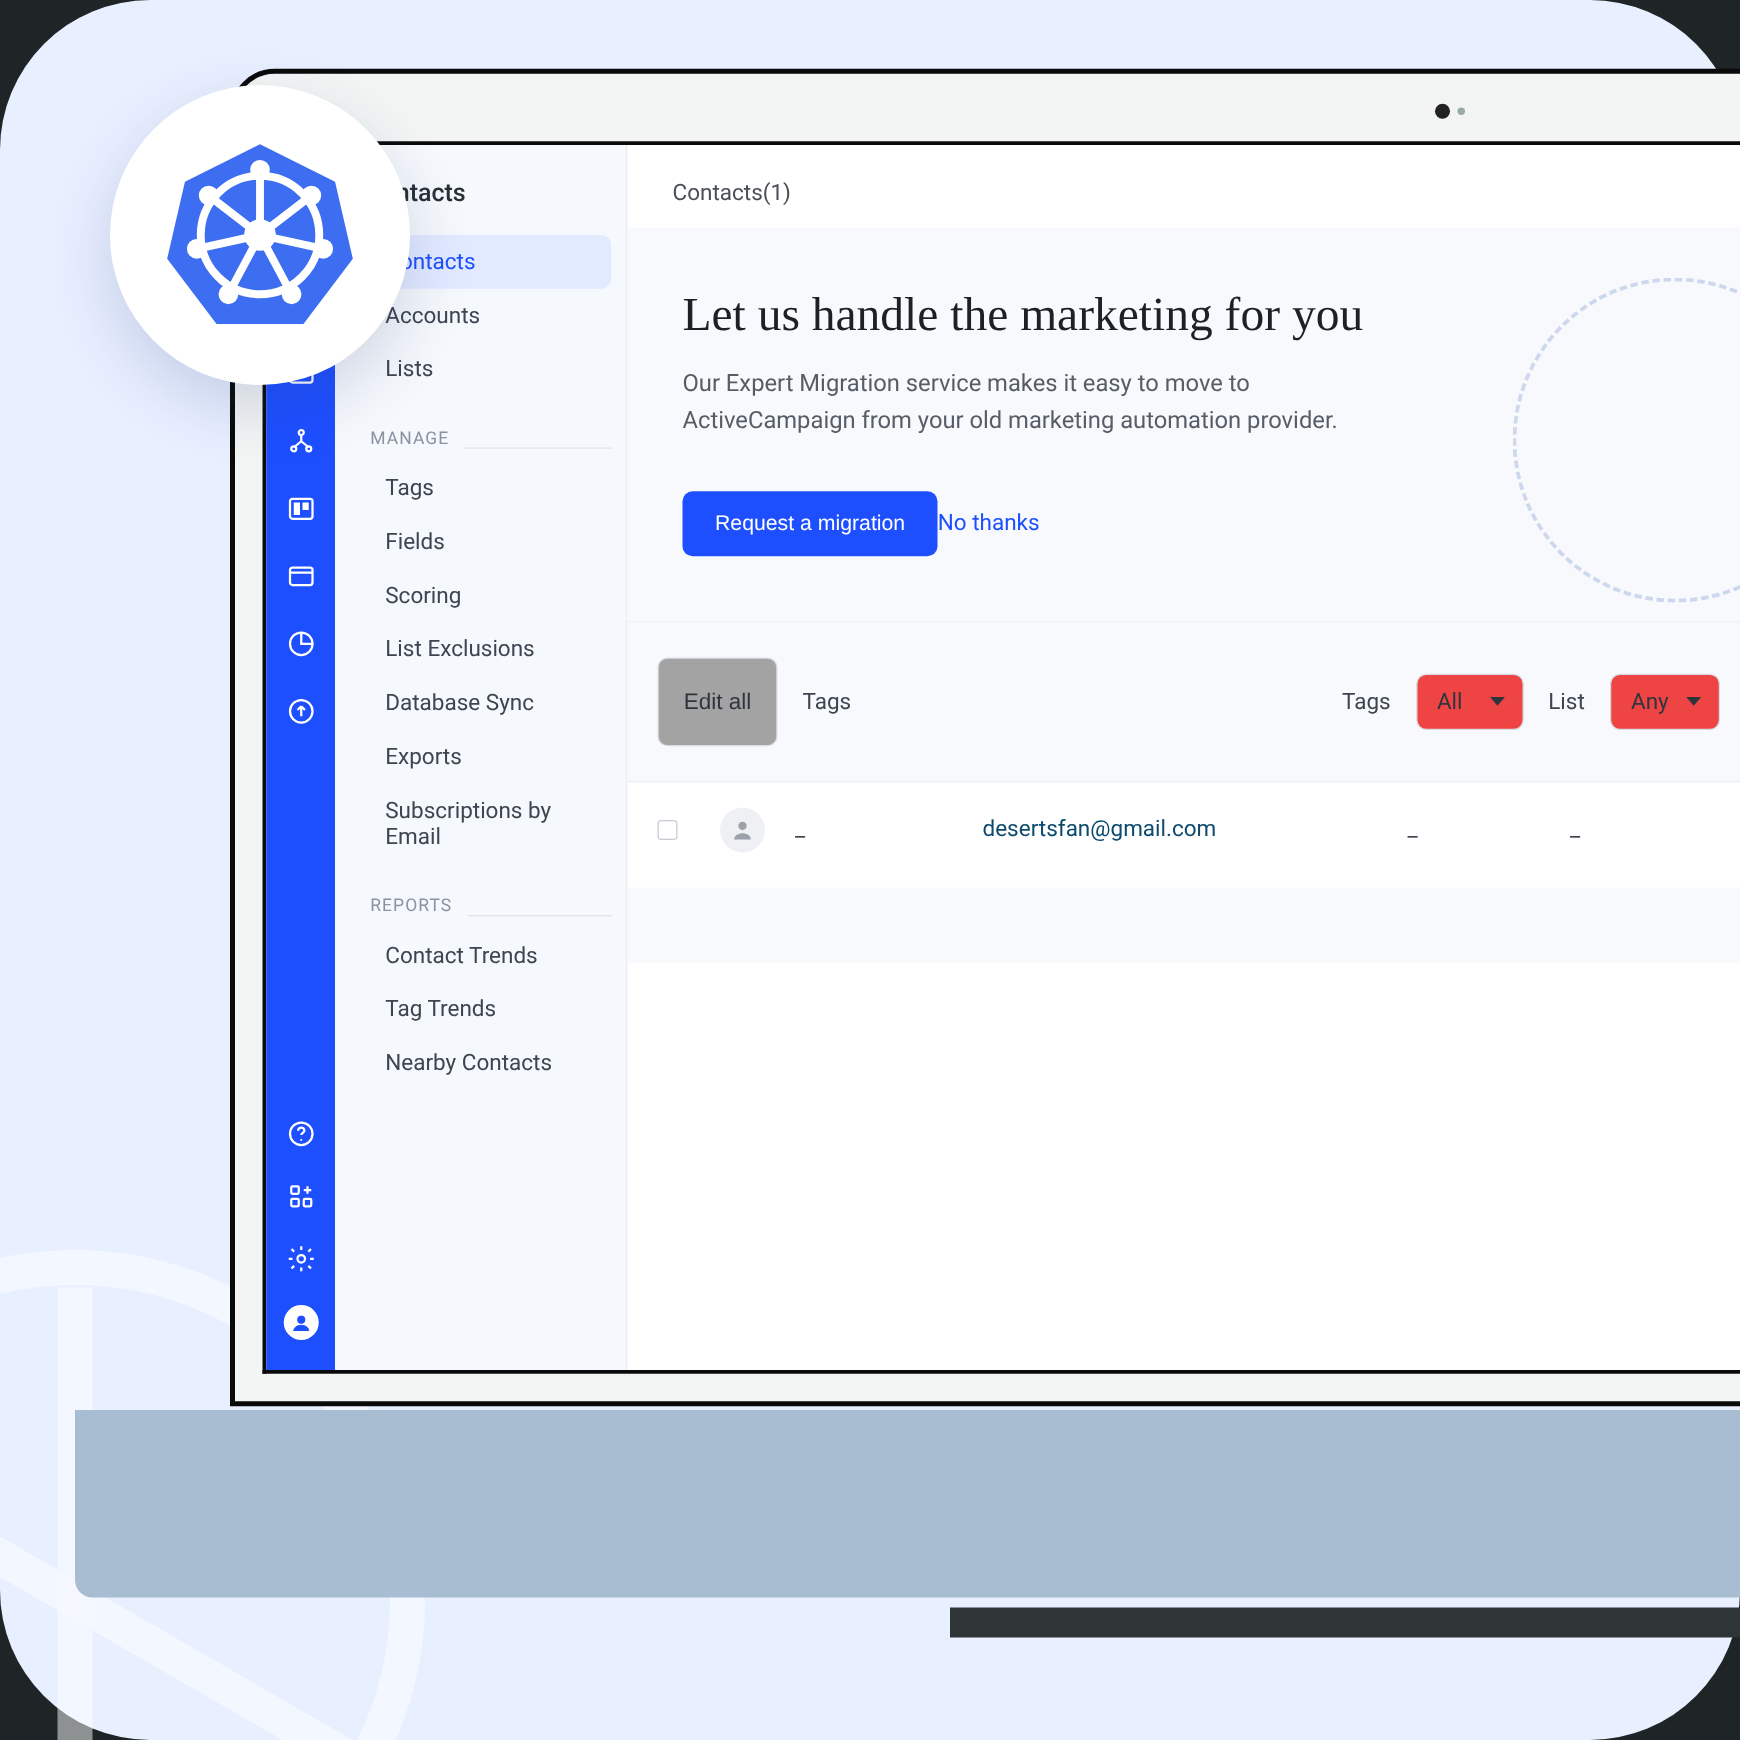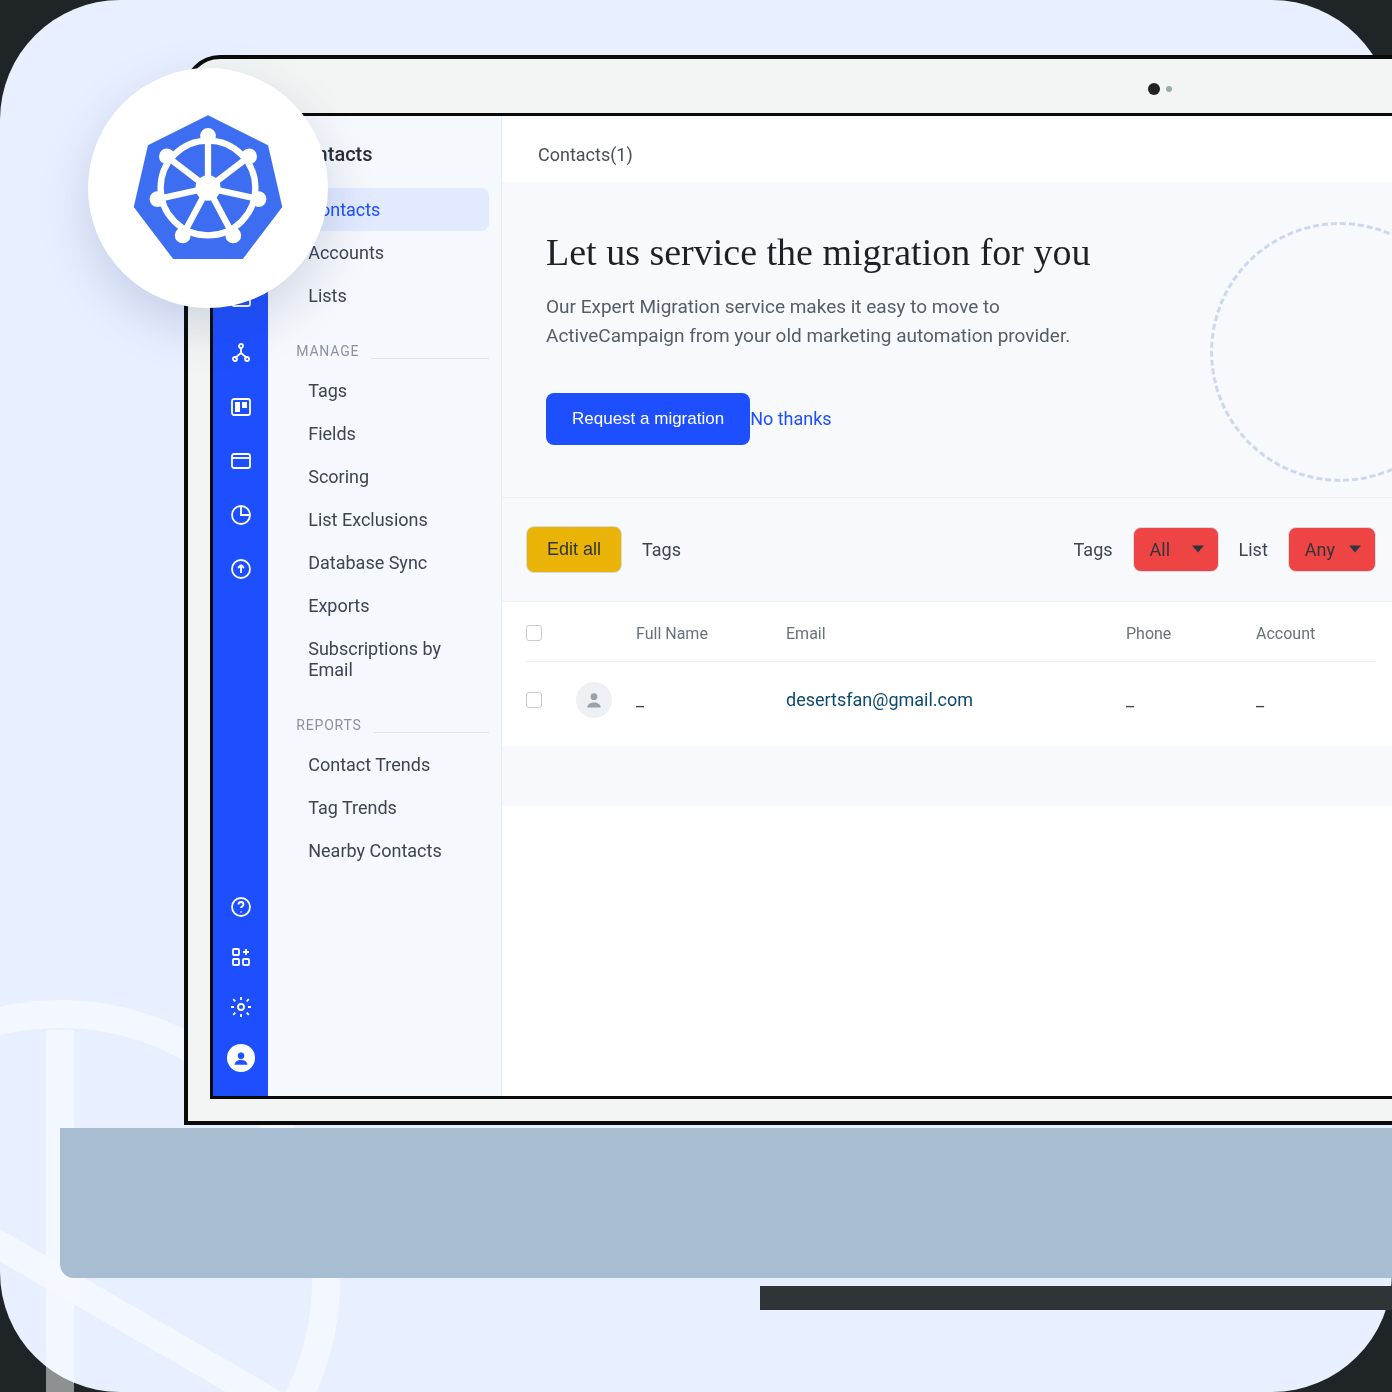--- a/index.html
+++ b/index.html
@@ -91,21 +91,21 @@
   .hero-art {
     position:absolute; right:-70px; top:40px; width:260px; height:260px; border:3px dashed #cdd8ee; border-radius:50%;
   }
 
   
   .toolbar {
     background:#f7f9fc; padding: 28px 24px; display:flex; align-items:center; gap:20px; font-size:18px; color:#3d4550;
     border-bottom:1px solid #edf0f4;
   }
   .btn-outline {
-    background:#eab308; border:1px solid #d7dbe2; border-radius:8px; padding:12px 20px; font-size:18px; color:#2f353d; cursor:pointer;
+    background:#a3a3a3; border:1px solid #d7dbe2; border-radius:8px; padding:24px 20px; font-size:18px; color:#2f353d; cursor:pointer;
   }
   .toolbar .grow { flex:1; }
   .select {
     background:#ef4444; border:1px solid #d7dbe2; border-radius:8px; padding:11px 40px 11px 16px;
     font-size:18px; color:#2f353d; position:relative; cursor:pointer; min-width:86px;
   }
   .select::after {
     content:""; position:absolute; right:14px; top:50%; width:0; height:0;
     border-left:6px solid transparent; border-right:6px solid transparent; border-top:7px solid #2f353d;
     transform: translateY(-50%);
@@ -247,49 +247,39 @@
         <div class="side-item"><span>Contact Trends</span></div>
         <div class="side-item"><span>Tag Trends</span></div>
         <div class="side-item"><span>Nearby Contacts</span></div>
       </div>
 
       <div class="main">
         <div class="crumb">Contacts(1)</div>
 
         <div class="hero">
           <div class="hero-art"></div>
-          <h1>Let us service the migration for you</h1>
+          <h1>Let us handle the marketing for you</h1>
           <p>Our Expert Migration service makes it easy to move to ActiveCampaign from your old marketing automation provider.</p>
           <div class="hero-actions">
             <button class="btn-primary">Request a migration</button>
             <span class="link-secondary">No thanks</span>
           </div>
         </div>
 
         <div class="toolbar">
           <button class="btn-outline">Edit all</button>
           <span class="tlabel">Tags</span>
           <div class="grow"></div>
           <span class="tlabel">Tags</span>
           <div class="select"><span>All</span></div>
           <span class="tlabel">List</span>
           <div class="select" style="min-width:60px"><span>Any</span></div>
         </div>
 
         <div class="table">
-          <div class="thead">
-            <div>
-                <div class="chk"></div>
-              </div>
-            <div></div>
-            <div>Full Name</div>
-            <div>Email</div>
-            <div>Phone</div>
-            <div>Account</div>
-          </div>
           <div class="trow">
             <div>
                 <div class="chk"></div>
               </div>
             <div>
                 <div class="row-avatar">
               <svg viewBox="0 0 24 24">
                     <circle cx="12" cy="8" r="4"></circle>
                     <path d="M4 21c0-4 4-6 8-6s8 2 8 6z"></path>
                   </svg>

